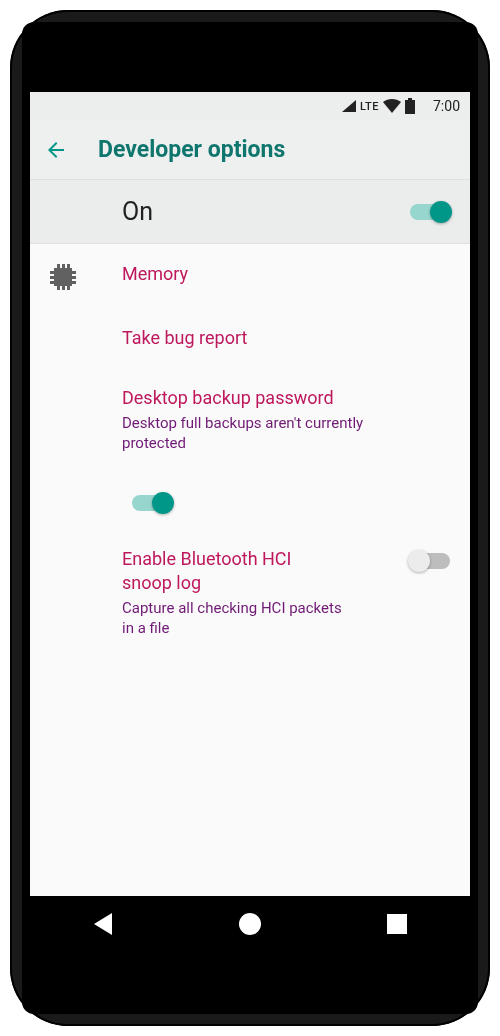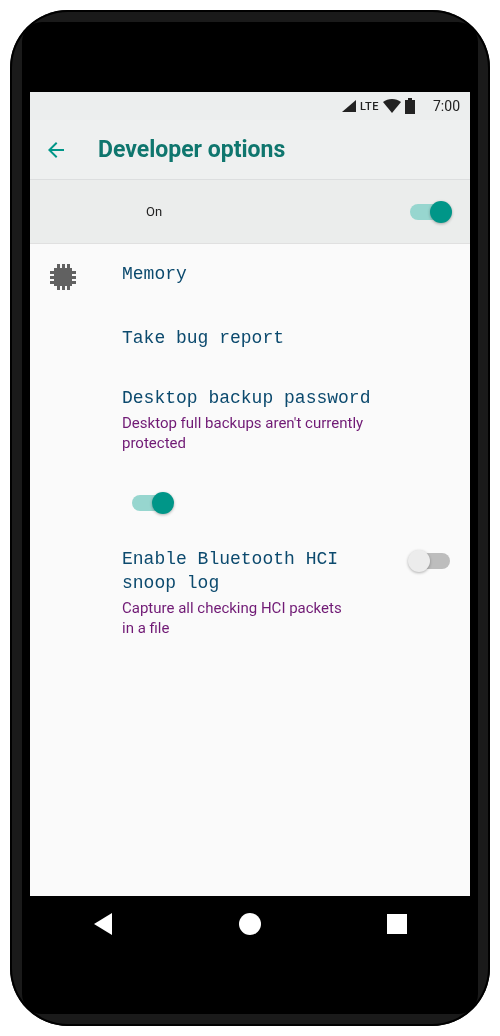--- a/index.html
+++ b/index.html
@@ -16,21 +16,21 @@
     background: #1a1a1a;
     border-radius: 58px;
     padding: 12px;
     position: relative;
     box-shadow: 0 0 0 2px #000 inset;
   }
   .phone-inner {
     width: 100%;
     height: 100%;
     background: #000;
-    border-radius: 20px;
+    border-radius: 12px;
     padding: 70px 8px 8px 8px;
     position: relative;
   }
   .camera {
     position: absolute;
     top: 28px; left: 80px;
     width: 16px; height: 16px;
     border-radius: 50%;
     background: radial-gradient(circle at 40% 40%, #444 0%, #111 70%);
     border: 1px solid #333;
@@ -96,21 +96,21 @@
   }
   
   .master-row {
     height: 64px;
     background: #ebedec;
     display: flex;
     align-items: center;
     padding: 0 20px 0 92px;
     border-bottom: 1px solid #e0e0e0;
   }
-  .master-row .label { font-size: 13px; color: #222; flex: 1; margin-left: 24px; }
+  .master-row .label { font-size: 25px; color: #222; flex: 1; }
   
   .list {
     flex: 1;
     background: #fafafa;
     overflow: hidden;
   }
   .row {
     display: flex;
     padding: 18px 20px 18px 20px;
     align-items: flex-start;
@@ -121,23 +121,22 @@
     display: flex;
     justify-content: flex-start;
     padding-top: 2px;
   }
   .row .textcol {
     flex: 1;
     min-width: 0;
   }
   .row .title {
     font-size: 18px;
-    color: #0c4a6e;
+    color: #be185d;
     line-height: 1.35;
-    font-family: Liberation Mono, monospace;
   }
   .row .sub {
     font-size: 15px;
     color: #701a75;
     line-height: 1.35;
     margin-top: 2px;
     max-width: 280px;
   }
   .row .ctrl {
     width: 50px;

